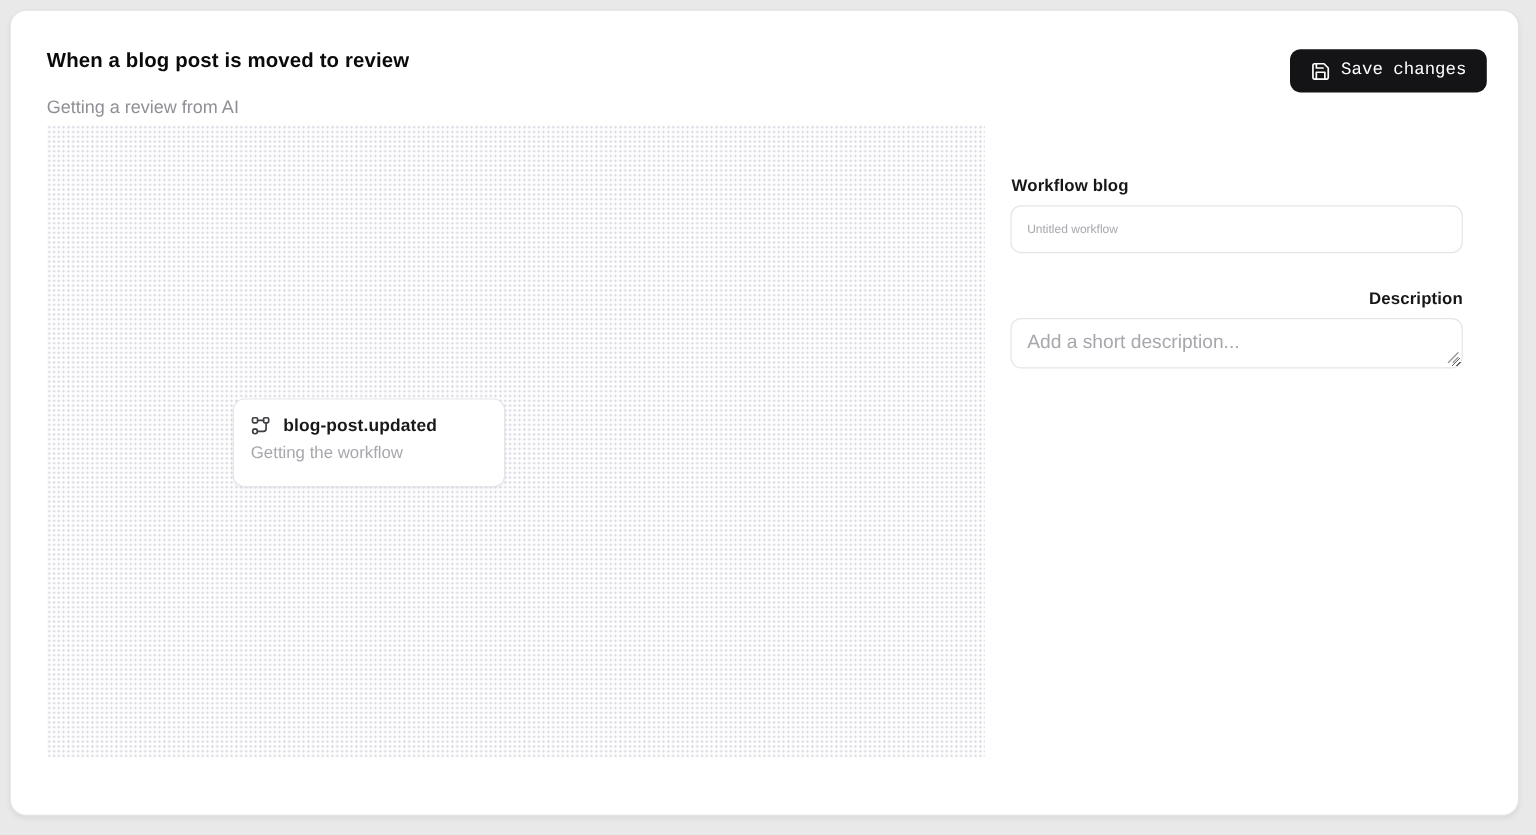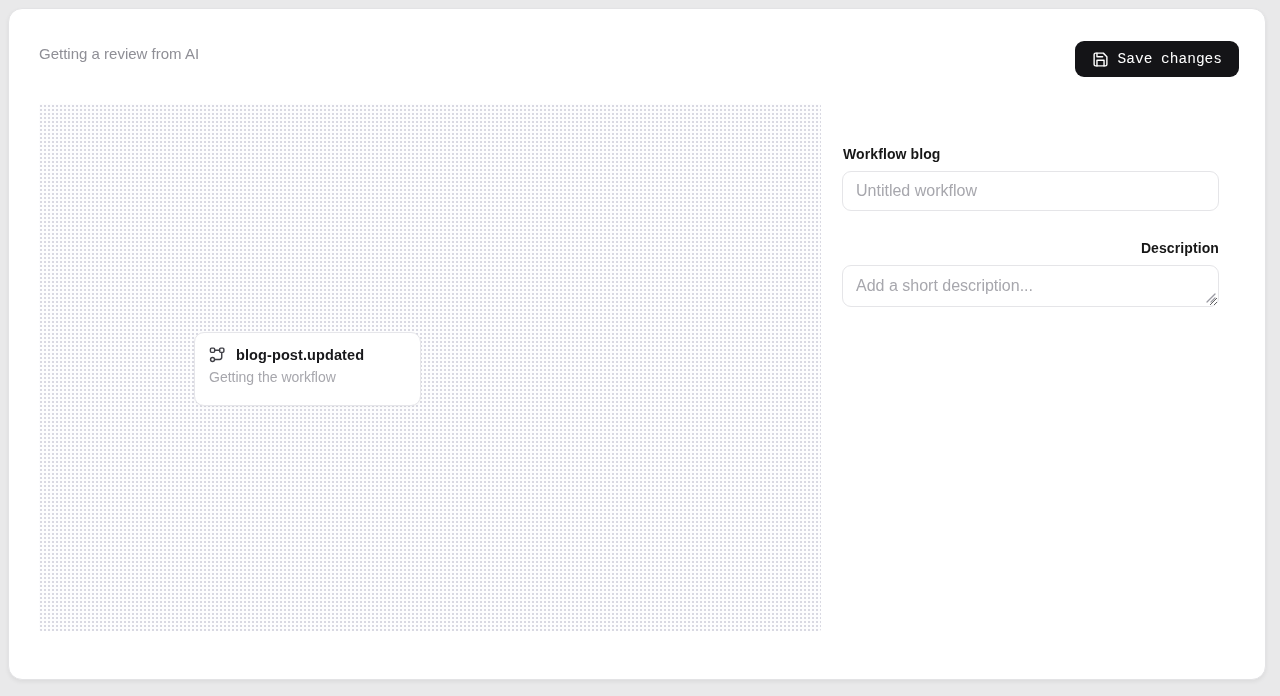--- a/index.html
+++ b/index.html
@@ -37,21 +37,21 @@
   .header{
     position:absolute;left:0;top:0;right:0;
     padding:32px 26px 0 30px;
     display:flex;justify-content:space-between;align-items:flex-start;
   }
   .page-title{
     font-size:17px;font-weight:700;color:var(--text-primary);
     letter-spacing:.1px;line-height:1.2;
   }
   .page-subtitle{
-    margin-top:4px;font-size:15px;color:var(--text-muted);line-height:1.25;text-align:center;
+    margin-top:20px;font-size:15px;color:var(--text-muted);line-height:1.25;
   }
   .save-btn{
     display:flex;align-items:center;gap:9px;
     height:36px;padding:0 17px;
     background:var(--button-bg);color:var(--button-text);
     border:none;border-radius:9px;
     font-family:Liberation Mono, monospace;font-size:14.5px;font-weight:500;
     cursor:pointer;
   }
   .save-btn svg{display:block;}
@@ -86,21 +86,21 @@
   .field-label{
     font-size:14px;font-weight:600;color:#171717;
     margin:0 0 9px 1px;letter-spacing:.1px;
   }
   .field-label.second{margin-top:29px;text-align:right;}
   .text-input{
     width:100%;height:40px;
     border:1px solid var(--input-border);
     border-radius:9px;
     padding:0 13px;
-    font-family:inherit;font-size:16px;color:var(--text-primary);
+    font-family:inherit;font-size:10px;color:var(--text-primary);
     background:#fff;outline:none;
   }
   .text-input::placeholder{color:var(--placeholder);}
   .textarea-wrap{position:relative;width:100%;}
   .description-area{
     width:100%;height:42px;
     border:1px solid var(--input-border);
     border-radius:9px;
     padding:11px 13px;
     font-family:inherit;font-size:16px;color:var(--text-primary);
@@ -112,20 +112,21 @@
     position:absolute;right:3px;bottom:4px;pointer-events:none;
   }
 </style>
 </head>
 <body>
 
 <div class="card">
 
   <div class="header">
     <div>
+      <h1 class="page-title">When a blog post is moved to review</h1>
       <p class="page-subtitle">Getting a review from AI</p>
     </div>
     <button class="save-btn">
       <span class="btn-icon">
         <svg width="17" height="17" viewBox="0 0 24 24" fill="none" stroke="#ffffff" stroke-width="2" stroke-linecap="round" stroke-linejoin="round">
           <path d="M19 21H5a2 2 0 0 1-2-2V5a2 2 0 0 1 2-2h11l5 5v11a2 2 0 0 1-2 2z"></path>
           <polyline points="17 21 17 13 7 13 7 21"></polyline>
           <polyline points="7 3 7 8 15 8"></polyline>
         </svg>
       </span>

